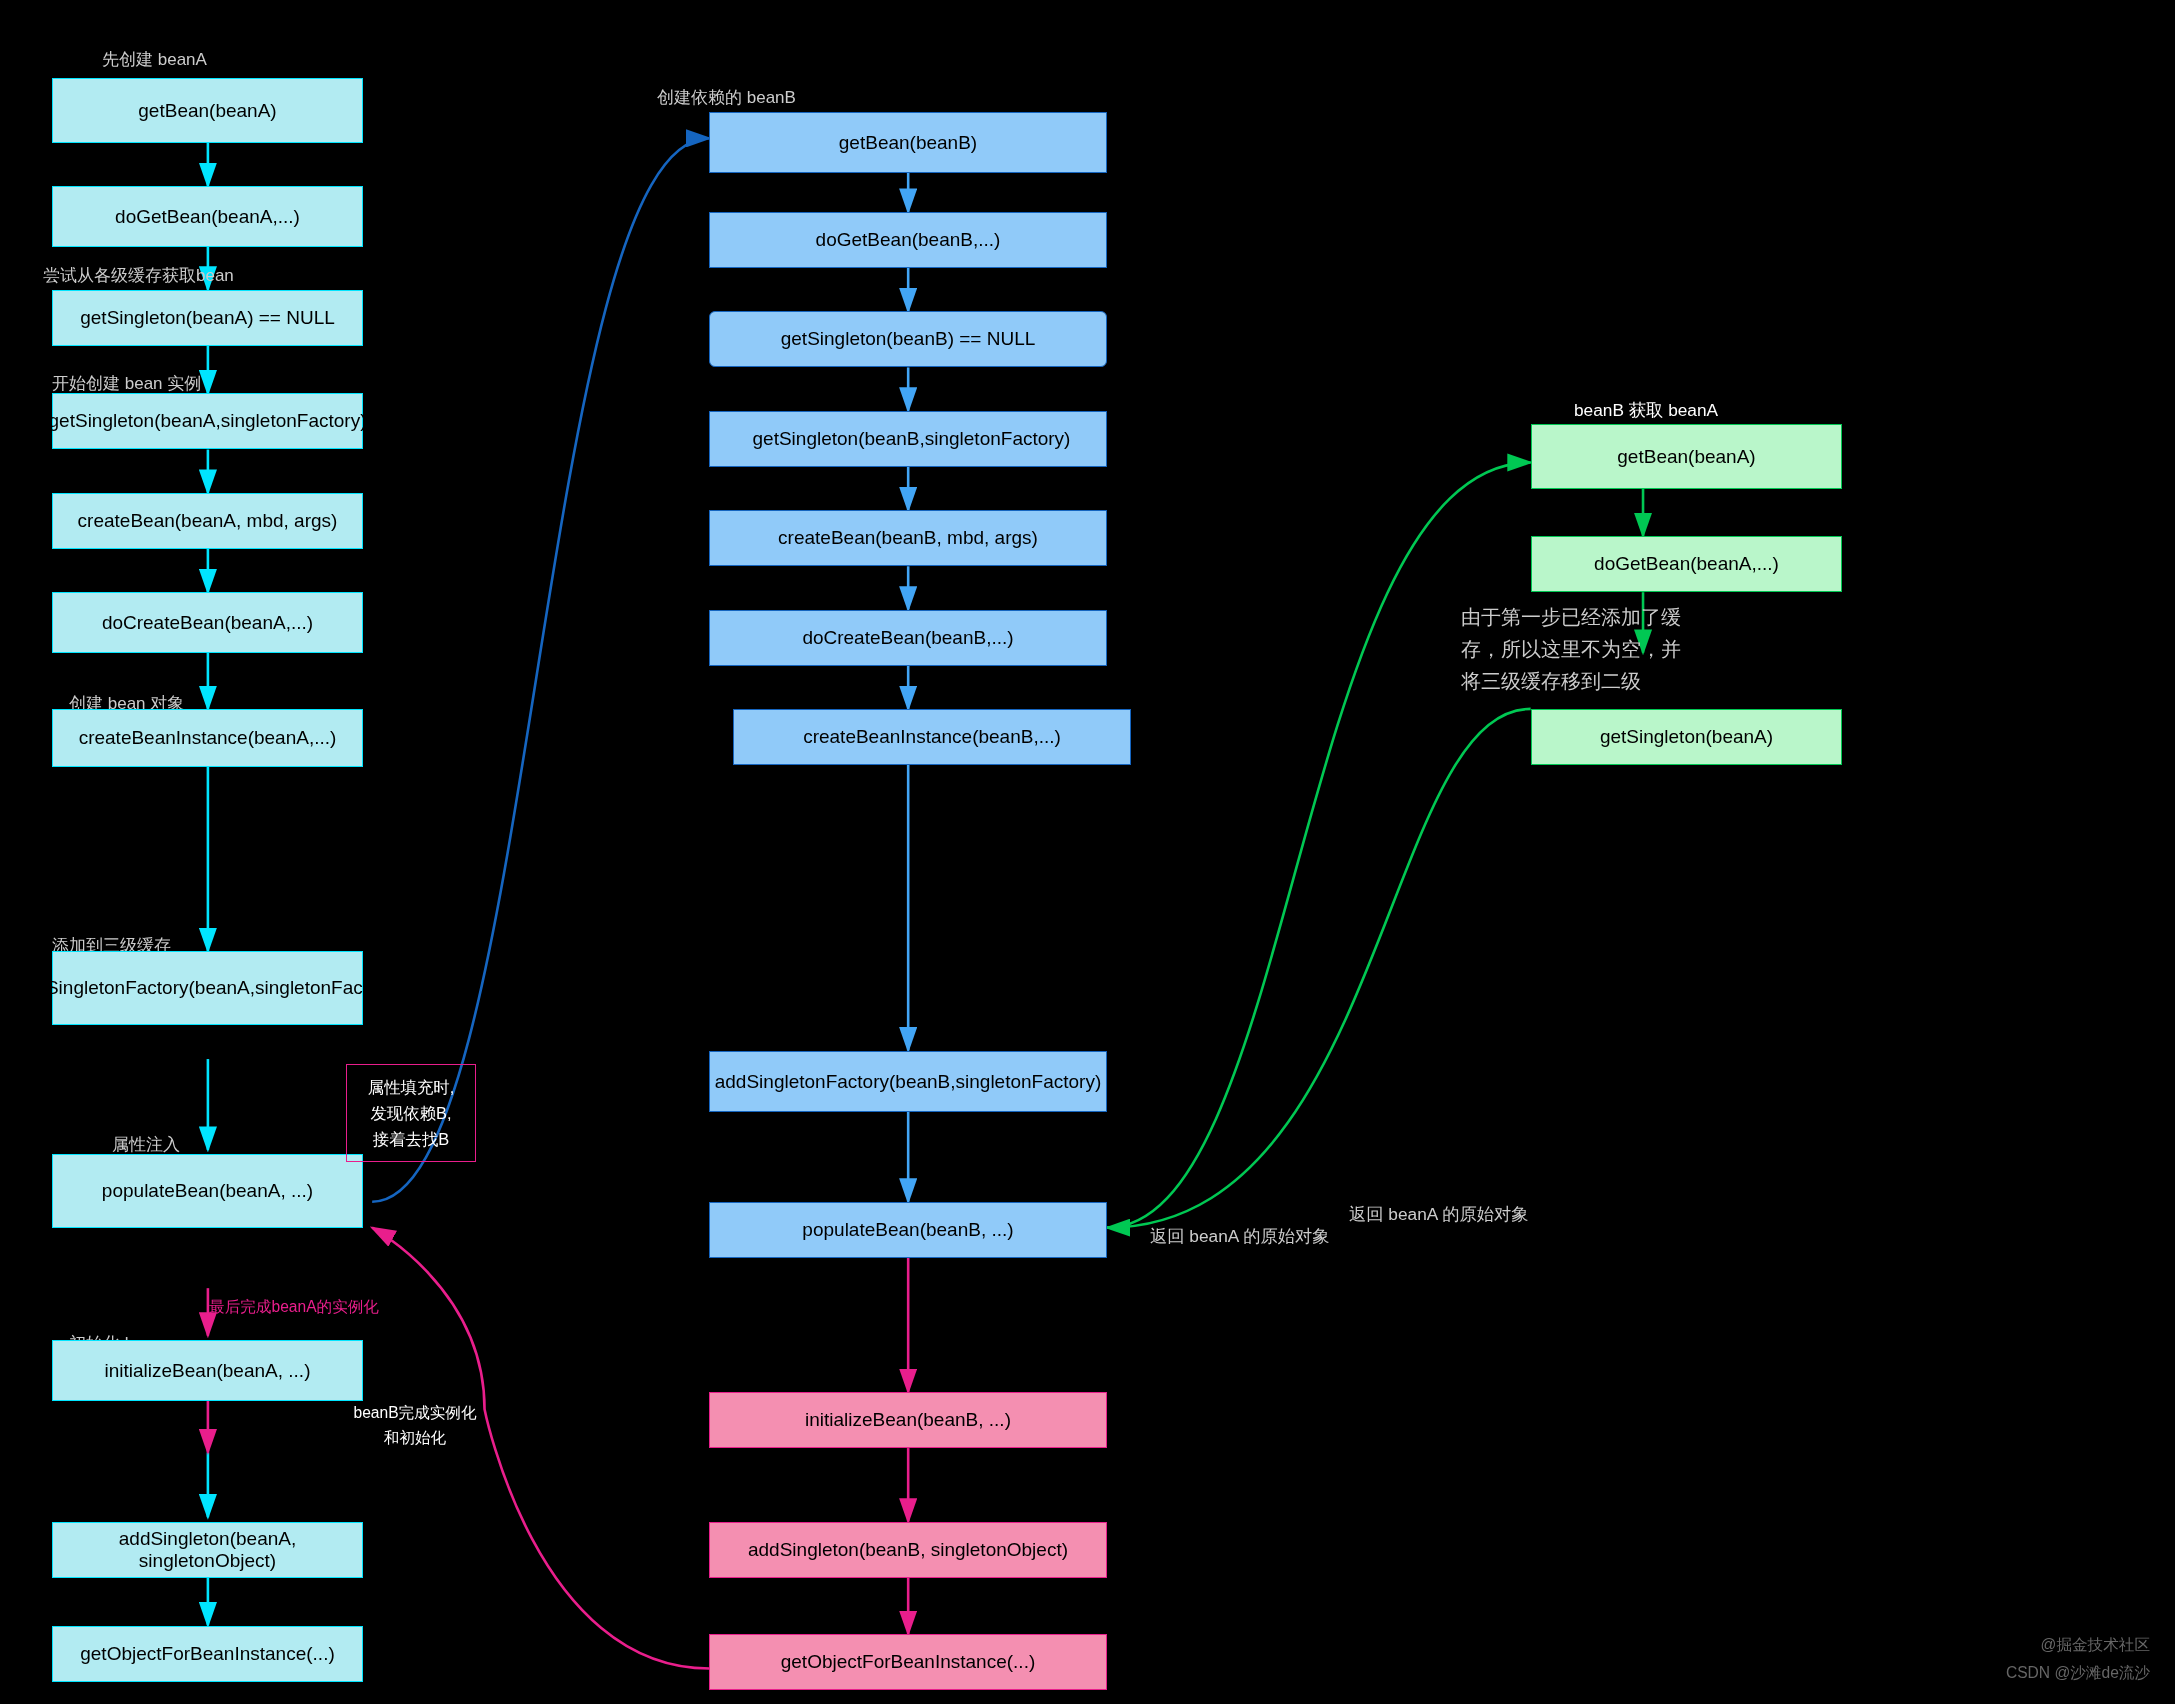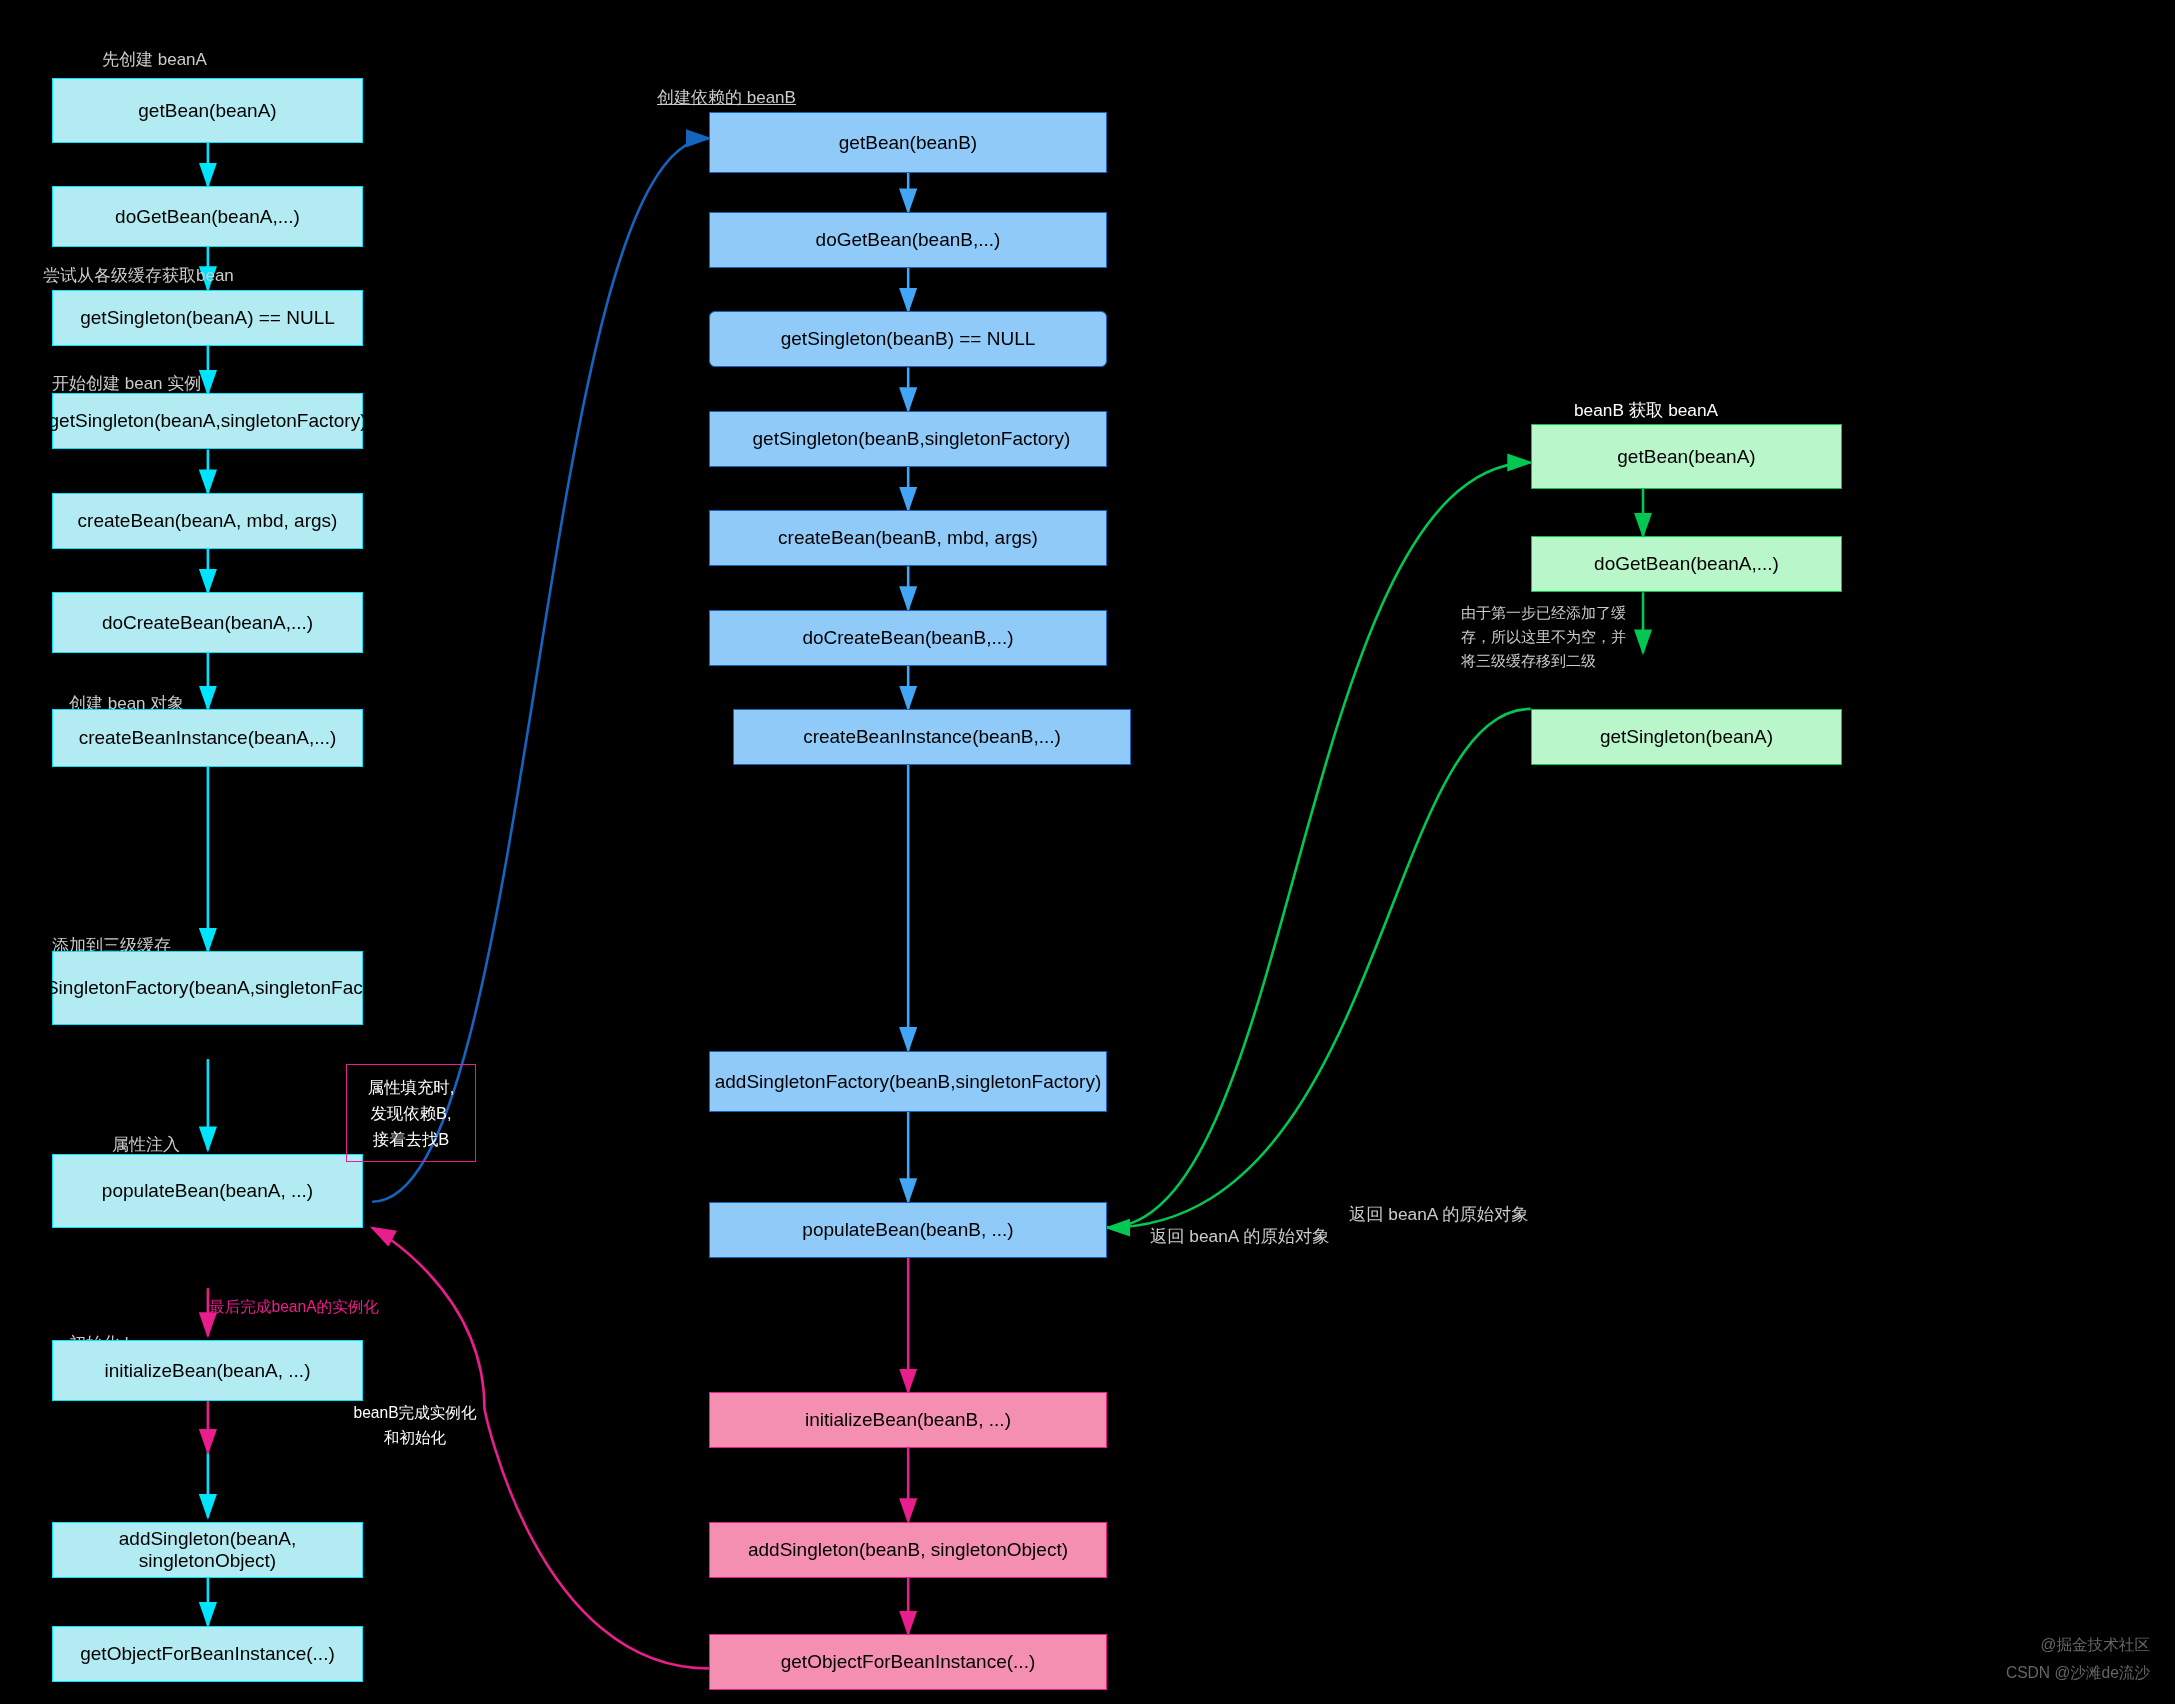--- a/index.html
+++ b/index.html
@@ -177,21 +177,21 @@
   <div class="label-text" style="left:52px; top:372px;">开始创建 bean 实例</div>
 
   <div class="label-text" style="left:69px; top:692px;">创建 bean 对象</div>
 
   <div class="label-text" style="left:52px; top:934px;">添加到三级缓存</div>
 
   <div class="label-text" style="left:112px; top:1133px;">属性注入</div>
 
   <div class="label-text" style="left:69px; top:1332px;">初始化 bean</div>
 
-  <div class="label-text" style="left:657px; top:86px;text-decoration:underline;">创建依赖的 beanB</div>
+  <div class="label-text" style="left:657px; top:86px;">创建依赖的 beanB</div>
 
   <div class="label-text white" style="left:1574px; top:398px; line-height:1.5; font-size:17.3px;">beanB 获取 beanA<br>的早期引用</div>
 
   <div class="label-text" style="left:1349px; top:1202px; font-size:17.3px;">返回 beanA 的原始对象</div>
 
   <div class="flow-box cyan" style="left:52px; top:78px; width:311px; height:65px;">getBean(beanA)</div>
 
   <div class="flow-box cyan" style="left:52px; top:186px; width:311px; height:61px;">doGetBean(beanA,...)</div>
 
   <div class="flow-box cyan" style="left:52px; top:290px; width:311px; height:56px;">getSingleton(beanA) == NULL</div>
@@ -237,21 +237,21 @@
   <div class="flow-box pink" style="left:709px; top:1522px; width:398px; height:56px;">addSingleton(beanB, singletonObject)</div>
 
   <div class="flow-box pink" style="left:709px; top:1634px; width:398px; height:56px;">getObjectForBeanInstance(...)</div>
 
   <div class="flow-box green" style="left:1531px; top:424px; width:311px; height:65px;">getBean(beanA)</div>
 
   <div class="flow-box green" style="left:1531px; top:536px; width:311px; height:56px;">doGetBean(beanA,...)</div>
 
   <div class="flow-box green" style="left:1531px; top:709px; width:311px; height:56px;">getSingleton(beanA)</div>
 
-  <div style="position:absolute; left:1461px; top:601px; width:363px; color:#ccc; font-size:15px; line-height:1.6;">由于第一步已经添加了缓<br>存，所以这里不为空，并<br>将三级缓存移到二级</div>
+  <div style="position:absolute; left:1461px; top:601px; width:363px; color:#ccc; font-size:20px; line-height:1.6;">由于第一步已经添加了缓<br>存，所以这里不为空，并<br>将三级缓存移到二级</div>
 
   <div class="note-box" style="left:346px; top:1064px; width:130px; padding:8.6px; font-size:16.4px; line-height:1.6; border-color:#e91e8c;">属性填充时,<br>发现依赖B,<br>接着去找B</div>
 
   <div style="position:absolute; left:173px; top:1297px; width:242px; color:#e91e8c; font-size:15.6px; text-align:center;">最后完成beanA的实例化</div>
 
   <div style="position:absolute; left:346px; top:1401px; width:138px; color:#fff; font-size:15.6px; text-align:center; line-height:1.6;">beanB完成实例化<br>和初始化</div>
 
   <div style="position:absolute; left:1150px; top:1224px; color:#ccc; font-size:17.3px;">返回 beanA 的原始对象</div>
 
   <div class="watermark">

